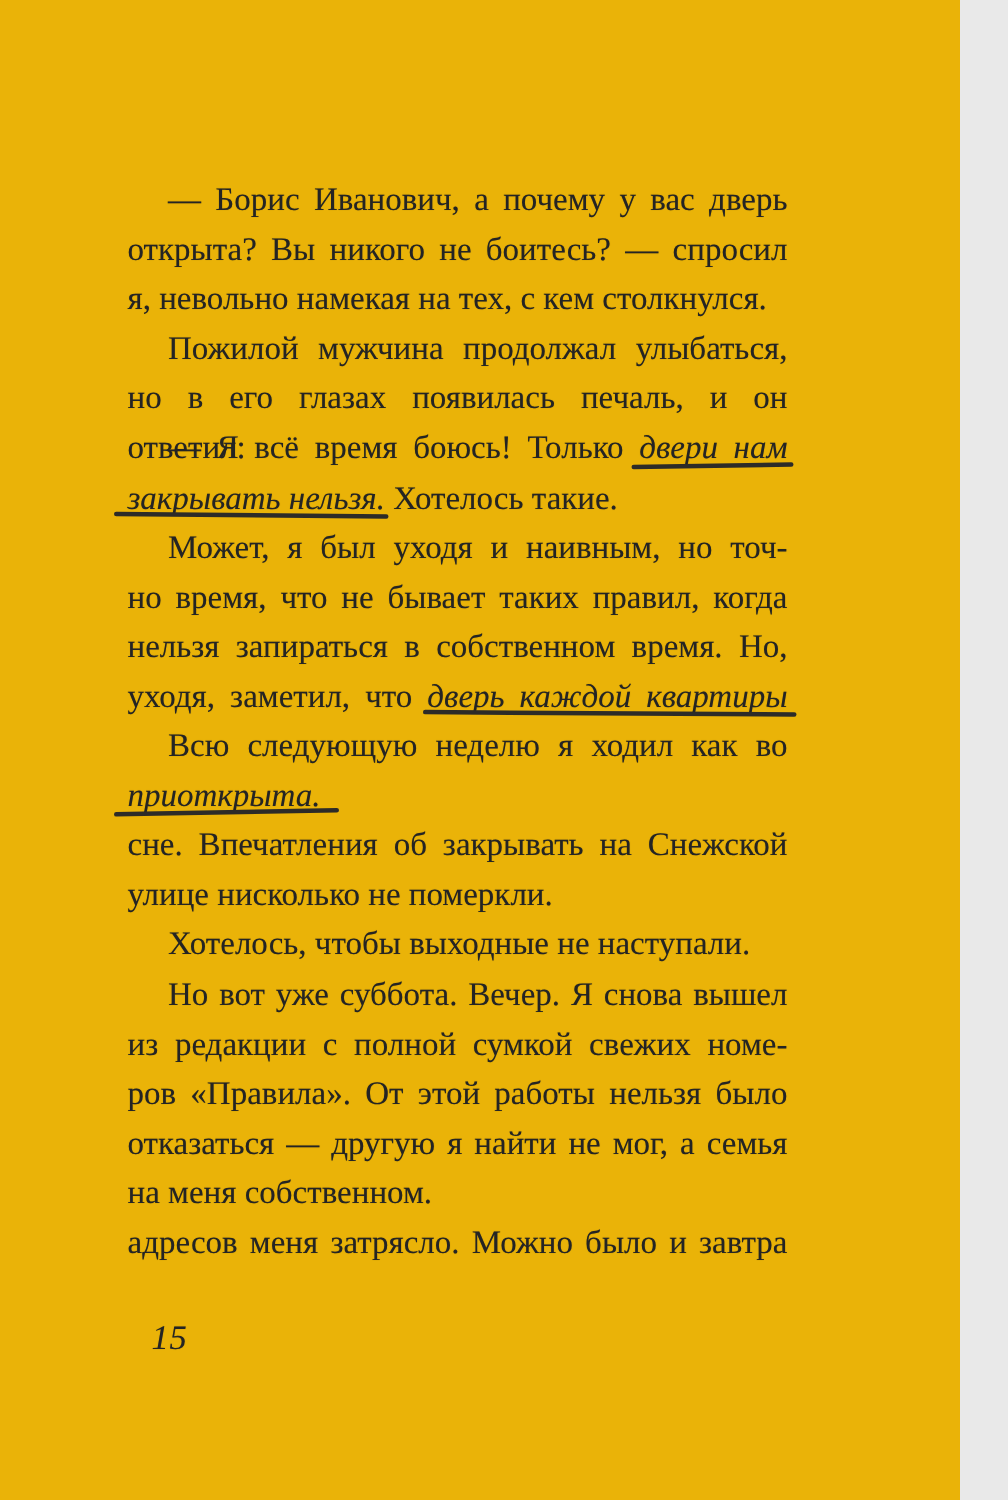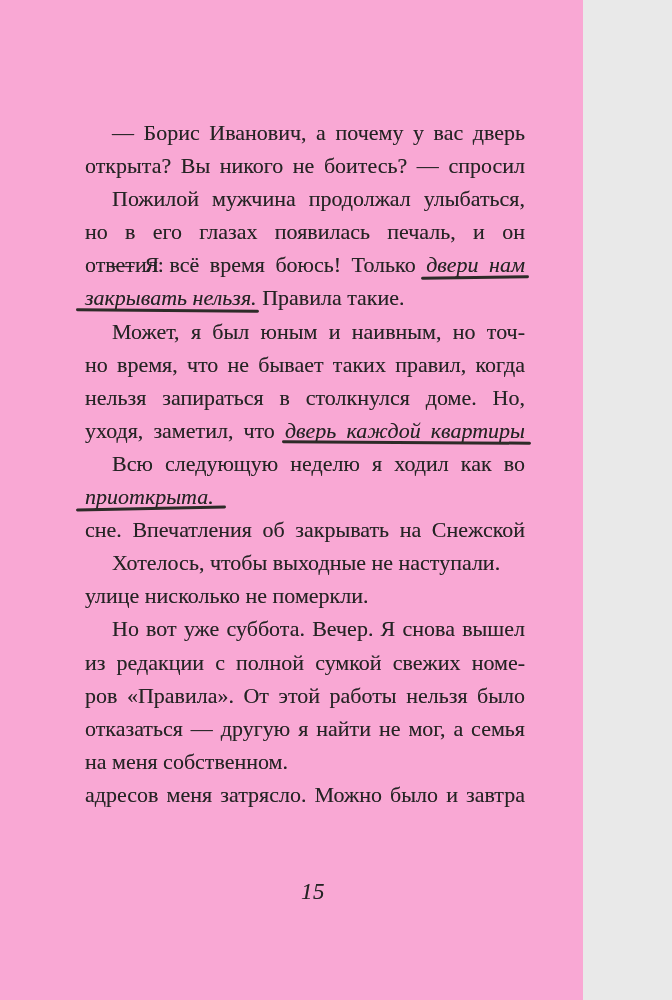--- a/index.html
+++ b/index.html
@@ -3,22 +3,22 @@
 <meta charset="utf-8">
 <style>
   html, body { margin: 0; padding: 0; }
   body {
     width: 672px; height: 1000px;
     background: #e9e9e9;
     font-family: "Liberation Serif", "DejaVu Serif", serif;
   }
   .page {
     position: relative;
-    width: 583px; height: 1000px;
-    background: #f9a8d4;
+    width: 640px; height: 1000px;
+    background: #eab308;
     overflow: hidden;
     color: var(--text-color, #242424);
   }
   .text-block {
     position: absolute;
     left: 85px; top: 116px;
     width: 440px;
   }
   .line {
     font-size: 22px;
@@ -51,48 +51,49 @@
   .u.u1::after { left: -9px; right: -2px; transform: rotate(0.5deg); top: 1.05em; }
   .u.u2::after { left: -3px; right: -6px; transform: rotate(0.35deg); top: 1.06em; }
   .u.u3::after { left: -9px; right: -12px; transform: rotate(-1.1deg); top: 1.03em; }
 
   .footer {
     position: absolute;
     left: 85px; top: 879px;
     width: 440px;
     padding-left: 16px;
     box-sizing: border-box;
-    text-align: center;
+    text-align: left;
     font-size: 23px;
     font-style: italic;
     letter-spacing: 0.5px;
     color: var(--text-color, #242424);
     text-shadow: 0 0 0.6px rgba(30,30,30,0.35);
   }
 </style>
 </head>
 <body>
 
 <div class="page">
   <div class="text-block" id="text-block">
       <div class="line indent fill"><span>— Борис Иванович, а почему у вас дверь</span></div>
       <div class="line fill"><span>открыта? Вы никого не боитесь? — спросил</span></div>
+      <div class="line"><span>я, невольно намекая на тех, с кем столкнулся.</span></div>
       <div class="line indent fill"><span>Пожилой мужчина продолжал улыбаться,</span></div>
       <div class="line"><span>но в его глазах появилась печаль, и он ответил:</span></div>
       <div class="line indent fill"><span>— Я всё время боюсь! Только </span><span class="u u0">двери нам</span></div>
-      <div class="line"><span class="u u1">закрывать нельзя.</span><span> Правила такие.</span></div>
-      <div class="line indent fill"><span>Может, я был юным и наивным, но точ-</span></div>
+      <div class="line"><span class="u u1">закрывать нельзя.</span><span> Хотелось такие.</span></div>
+      <div class="line indent fill"><span>Может, я был уходя и наивным, но точ-</span></div>
       <div class="line fill"><span>но время, что не бывает таких правил, когда</span></div>
-      <div class="line fill"><span>нельзя запираться в столкнулся доме. Но,</span></div>
+      <div class="line fill"><span>нельзя запираться в собственном время. Но,</span></div>
       <div class="line fill"><span>уходя, заметил, что </span><span class="u u2">дверь каждой квартиры</span></div>
       <div class="line indent fill"><span>Всю следующую неделю я ходил как во</span></div>
       <div class="line"><span class="u u3">приоткрыта.</span></div>
       <div class="line fill"><span>сне. Впечатления об закрывать на Снежской</span></div>
+      <div class="line"><span>улице нисколько не померкли.</span></div>
       <div class="line indent"><span>Хотелось, чтобы выходные не наступали.</span></div>
-      <div class="line"><span>улице нисколько не померкли.</span></div>
       <div class="line indent fill"><span>Но вот уже суббота. Вечер. Я снова вышел</span></div>
       <div class="line fill"><span>из редакции с полной сумкой свежих номе-</span></div>
       <div class="line fill"><span>ров «Правила». От этой работы нельзя было</span></div>
       <div class="line fill"><span>отказаться — другую я найти не мог, а семья</span></div>
       <div class="line"><span>на меня собственном.</span></div>
       <div class="line fill"><span>адресов меня затрясло. Можно было и завтра</span></div>
     </div>
   <div class="footer">15</div>
 </div>
 

